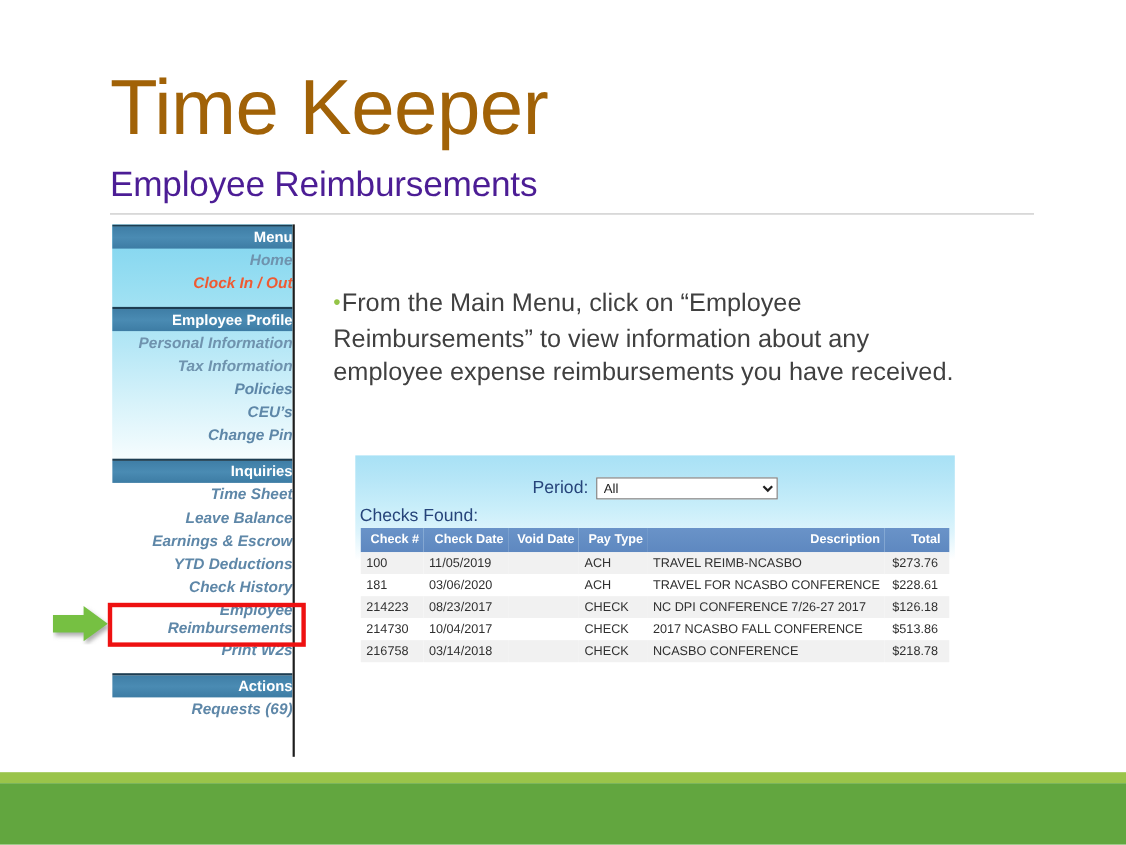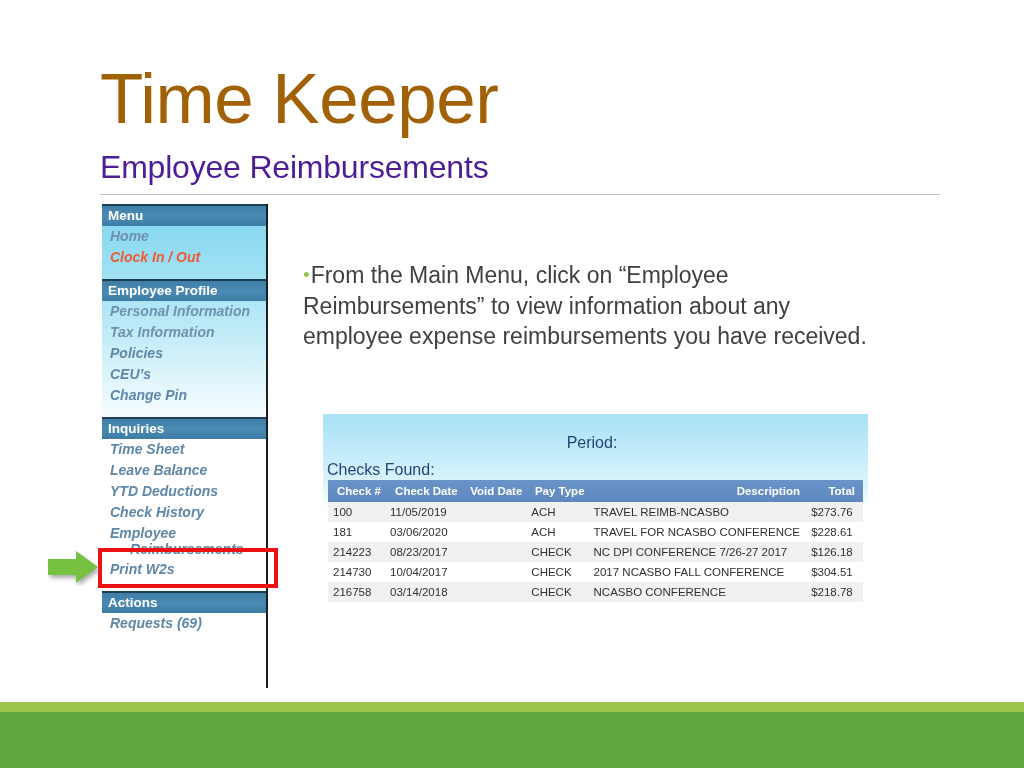--- a/index.html
+++ b/index.html
@@ -77,20 +77,21 @@
         #7fd4ef 0px,
         #86d7f0 16px,
         #9adff2 60px,
         #b5e7f6 110px,
         #d6f2fa 160px,
         #eefafd 200px,
         #ffffff 228px,
         #ffffff 484px);
     overflow: hidden;
     font-size: 13.5px;
+    text-align: right;
   }
   .menu-border-right {
     position: absolute;
     left: 266px;
     top: 204px;
     width: 2px;
     height: 484px;
     background: #1d1d1d;
   }
   .section-head {
@@ -267,20 +268,21 @@
   <div class="menu-link muted">Personal Information</div>
   <div class="menu-link muted">Tax Information</div>
   <div class="menu-link">Policies</div>
   <div class="menu-link">CEU’s</div>
   <div class="menu-link">Change Pin</div>
   <div class="menu-spacer"></div>
 
   <div class="section-head">Inquiries</div>
   <div class="menu-link">Time Sheet</div>
   <div class="menu-link">Leave Balance</div>
+  <div class="menu-link">Earnings &amp; Escrow</div>
   <div class="menu-link">YTD Deductions</div>
   <div class="menu-link">Check History</div>
   <div class="menu-link two-line">
     <span>Employee</span>
     <span class="indent">Reimbursements</span>
   </div>
   <div class="menu-link">Print W2s</div>
   <div class="menu-spacer"></div>
 
   <div class="section-head">Actions</div>
@@ -295,20 +297,23 @@
       <feDropShadow dx="2" dy="3" stdDeviation="2" flood-color="#808080" flood-opacity="0.65"></feDropShadow>
     </filter>
   </defs>
   <polygon points="0,9 28,9 28,1 50,17 28,33 28,25 0,25" fill="#76c043" filter="url(#arrowShadow)"></polygon>
 </svg>
 
 <div class="app-panel">
 
   <div class="period-row">
     <span class="period-label">Period:</span>
+    <select class="period-select">
+      <option>All</option>
+    </select>
   </div>
 
   <div class="checks-found">Checks Found:</div>
 
   <table class="checks">
     <thead>
       <tr>
         <th class="col-check">Check #</th>
         <th class="col-cdate">Check Date</th>
         <th class="col-vdate">Void Date</th>
@@ -341,21 +346,21 @@
         <td>CHECK</td>
         <td>NC DPI CONFERENCE 7/26-27 2017</td>
         <td class="right">$126.18</td>
       </tr>
       <tr class="even">
         <td>214730</td>
         <td>10/04/2017</td>
         <td></td>
         <td>CHECK</td>
         <td>2017 NCASBO FALL CONFERENCE</td>
-        <td class="right">$304.51</td>
+        <td class="right">$513.86</td>
       </tr>
       <tr class="odd">
         <td>216758</td>
         <td>03/14/2018</td>
         <td></td>
         <td>CHECK</td>
         <td>NCASBO CONFERENCE</td>
         <td class="right">$218.78</td>
       </tr>
     </tbody>

